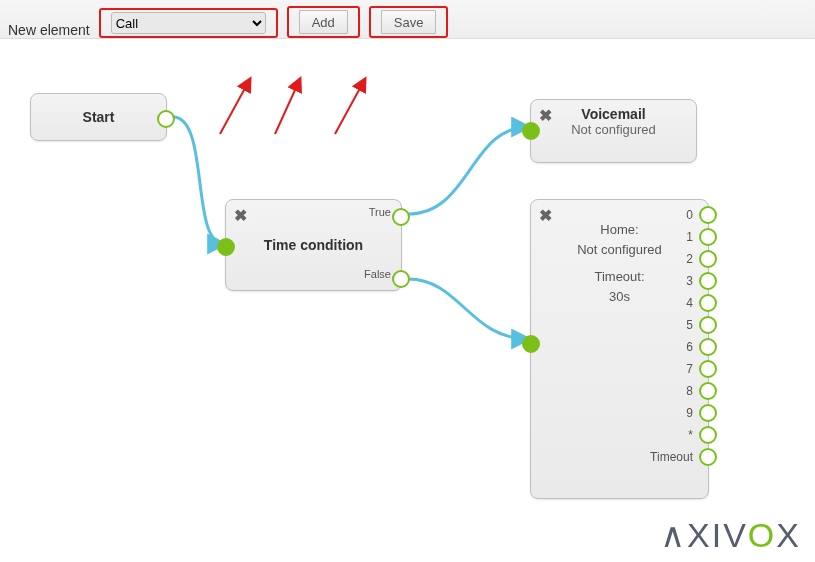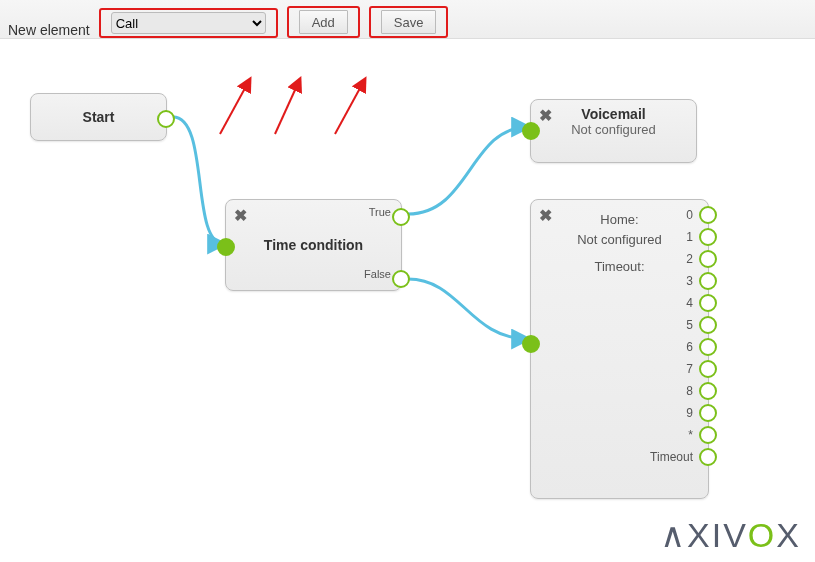--- a/index.html
+++ b/index.html
@@ -19,21 +19,21 @@
   .port.in{background:#7bc019;border-color:#7bc019}
   .port-label{position:absolute;font-size:11px;color:#555;text-align:left}
   
   .n-start{left:30px;top:54px;width:135px;height:46px;display:flex;align-items:center;justify-content:center}
   
   .n-time{left:225px;top:160px;width:175px;height:90px;display:flex;align-items:center;justify-content:center}
   
   .n-vm{left:530px;top:60px;width:165px;height:56px;padding-top:6px}
   
   .n-menu{left:530px;top:160px;width:177px;height:290px;padding-top:8px}
-  .menu-body{text-align:center;color:#555;font-size:13px;line-height:1.5;margin-top:2px}
+  .menu-body{text-align:center;color:#555;font-size:13px;line-height:1.5;margin-top:12px}
   .menu-ports{position:absolute;right:-9px;top:8px;display:flex;flex-direction:column;gap:8px}
   .menu-ports .row{display:flex;align-items:center;gap:6px;height:14px}
   .menu-ports .lbl{font-size:12px;color:#555;width:48px;text-align:right}
   .menu-ports .dot{width:14px;height:14px;border:2px solid #7bc019;border-radius:50%;background:#fff}
   
   .logo{position:absolute;right:14px;bottom:8px;font-family:Arial,sans-serif;font-size:34px;letter-spacing:2px;color:#565d6d;font-weight:300}
   .logo b{color:#7bc019;font-weight:400}
 </style>
 </head>
 <body>
@@ -97,20 +97,21 @@
     <span class="port in" style="left:-9px;top:22px"></span>
   </div>
 
   <div class="node n-menu">
     <span class="close-x">✖</span>
     <div class="menu-body">
       <div>Home:</div>
       <div>Not configured</div>
       <div style="height:8px"></div>
       <div>Timeout:</div>
+      <div>30s</div>
     </div>
     <span class="port in" style="left:-9px;top:135px"></span>
     <div class="menu-ports">
         <div class="row">
           <span class="lbl">0</span>
           <span class="dot"></span>
         </div>
         <div class="row">
           <span class="lbl">1</span>
           <span class="dot"></span>

